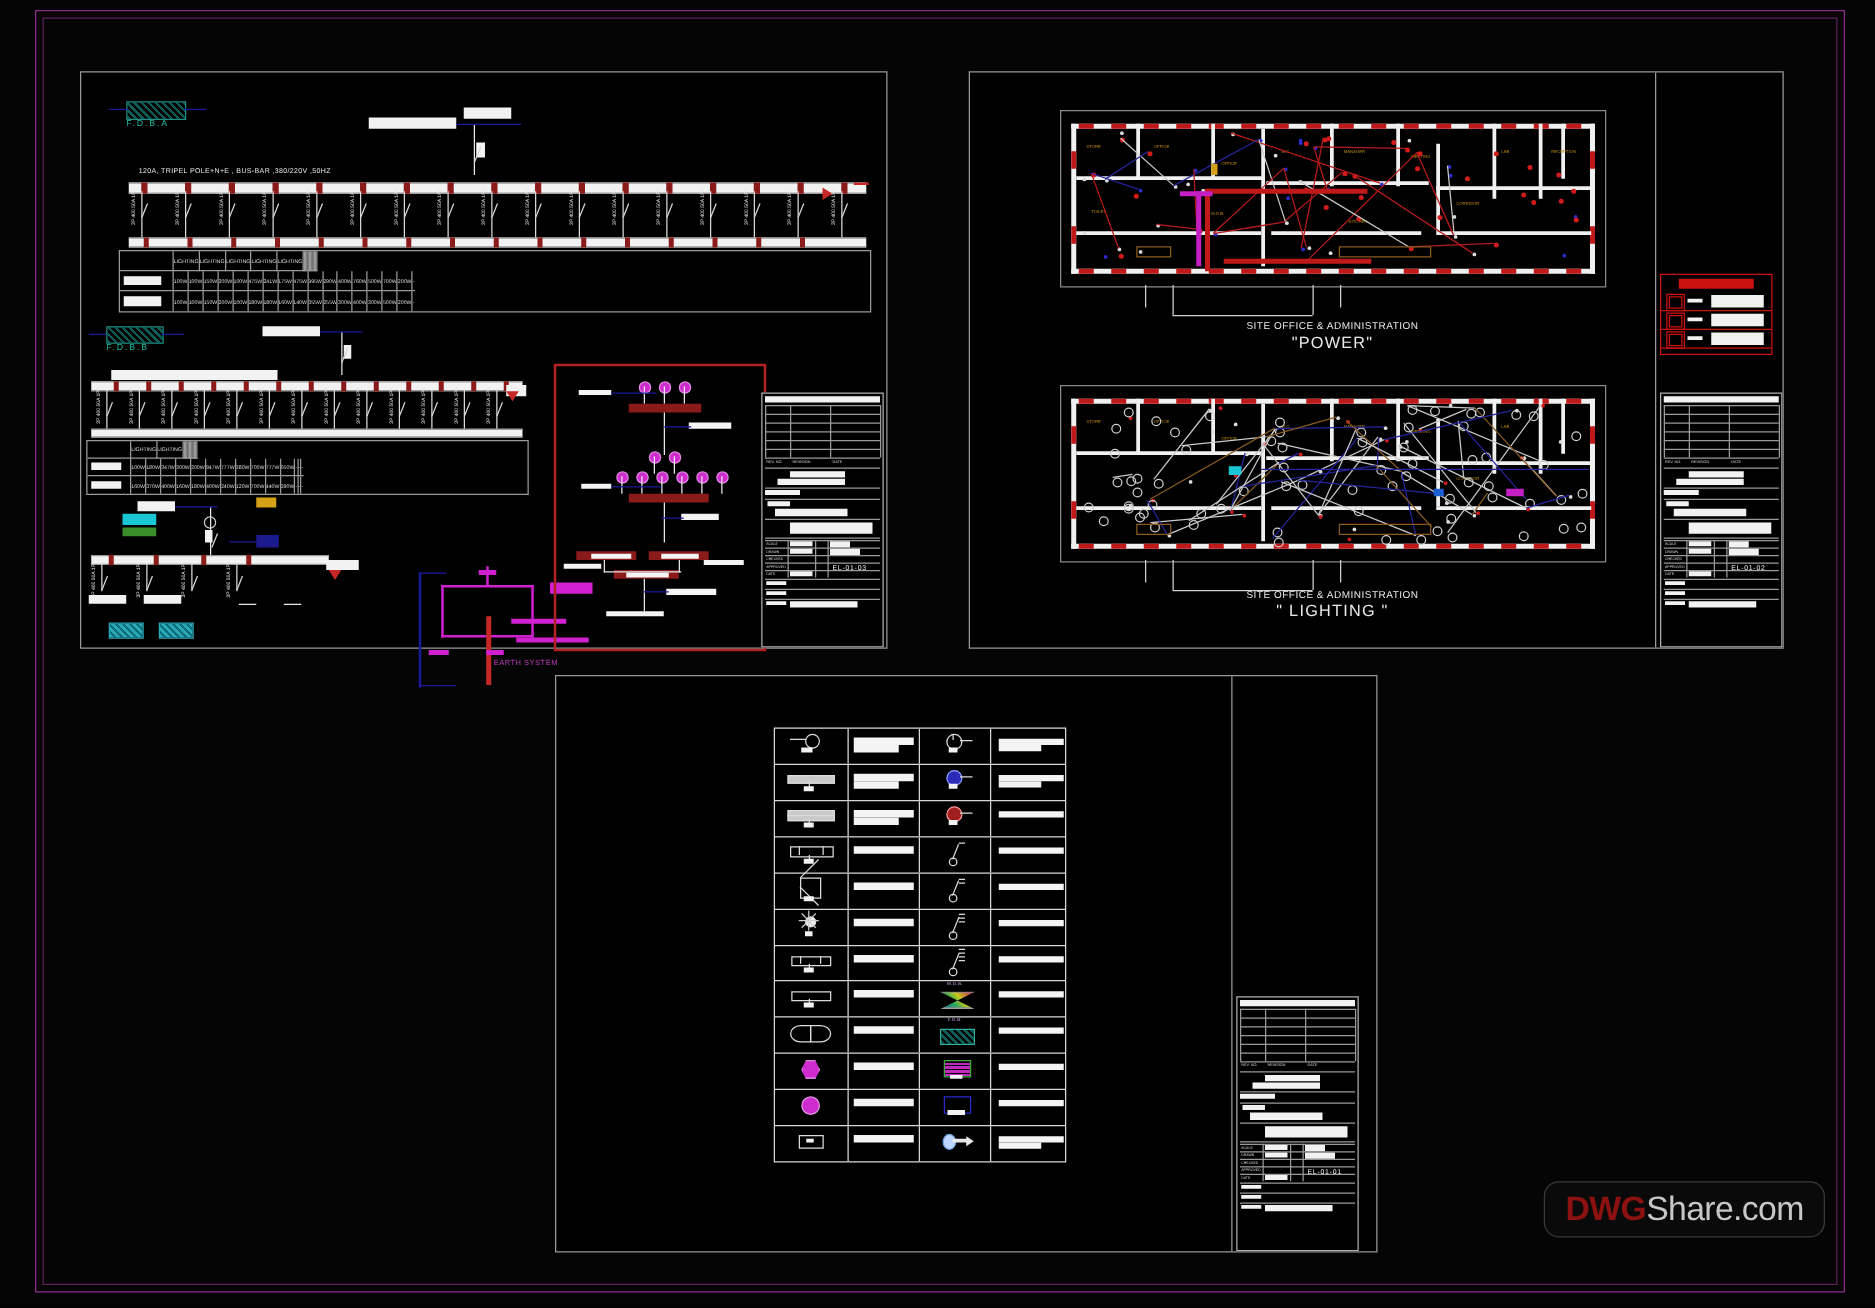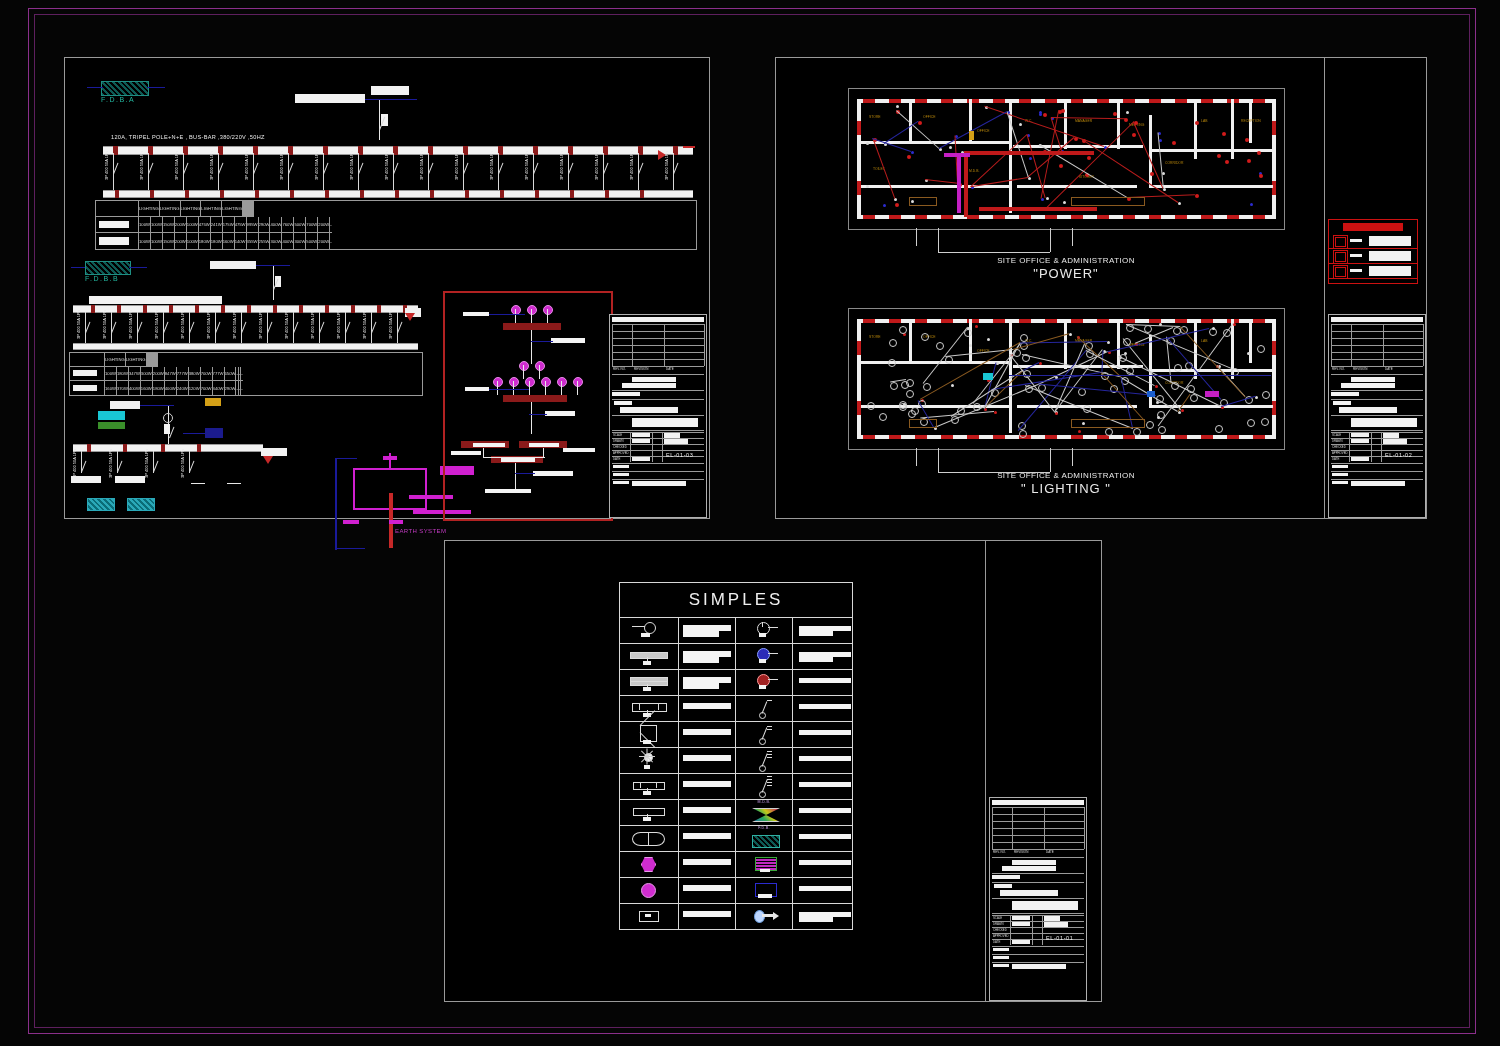--- a/index.html
+++ b/index.html
@@ -1116,21 +1116,20 @@
         <div class="abs" style="left: 3px; top: 158px; width: 16px; height: 3px; background: rgb(242, 242, 242);"></div>
         <div class="abs" style="left: 2px; top: 164px; width: 92px; height: 1px; background: rgb(154, 154, 154);"></div>
         <div class="abs" style="left: 3px; top: 166px; width: 16px; height: 3px; background: rgb(242, 242, 242);"></div>
         <div class="abs" style="left: 22px; top: 166px; width: 54px; height: 5px; background: rgb(242, 242, 242);"></div>
       </div>
   </div>
 
   <div class="frame" style="left:444px;top:540px;width:656px;height:460px;">
 
     <div class="legend" id="legendTbl" style="left:174px;top:41px;width:232px;height:346px;">
-      <div class="lhead">SIMPLES</div>
       <div id="legendBody" style="flex:1;display:flex;flex-direction:column;">
           <div class="lrow">
             <div class="lsym" style="position: relative;">
               <div class="abs" style="left: 24px; top: 4px; width: 10px; height: 10px; border: 1px solid rgb(220, 220, 220); border-radius: 50%; background: transparent;"></div>
               <div class="abs" style="left: 12px; top: 8px; width: 13px; height: 1px; background: rgb(220, 220, 220);"></div>
               <div class="abs" style="left: 21px; top: 15px; width: 9px; height: 4px; background: rgb(242, 242, 242);"></div>
             </div>
             <div class="ltxt">
               <div class="bar" style="left: 4px; top: 7px; width: 48px; height: 6px;"></div>
               <div class="bar" style="left: 4px; top: 13px; width: 36px; height: 6px;"></div>
@@ -1412,14 +1411,17 @@
         <div class="abs" style="left: 2px; top: 148px; width: 92px; height: 1px; background: rgb(154, 154, 154);"></div>
         <div class="abs" style="left: 3px; top: 150px; width: 16px; height: 3px; background: rgb(242, 242, 242);"></div>
         <div class="abs" style="left: 2px; top: 156px; width: 92px; height: 1px; background: rgb(154, 154, 154);"></div>
         <div class="abs" style="left: 3px; top: 158px; width: 16px; height: 3px; background: rgb(242, 242, 242);"></div>
         <div class="abs" style="left: 2px; top: 164px; width: 92px; height: 1px; background: rgb(154, 154, 154);"></div>
         <div class="abs" style="left: 3px; top: 166px; width: 16px; height: 3px; background: rgb(242, 242, 242);"></div>
         <div class="abs" style="left: 22px; top: 166px; width: 54px; height: 5px; background: rgb(242, 242, 242);"></div>
       </div>
   </div>
 
+  <div class="wm">
+    <span class="a">DWG</span><span class="b">Share.com</span>
+  </div>
 
 </div>
 
 </body></html>

